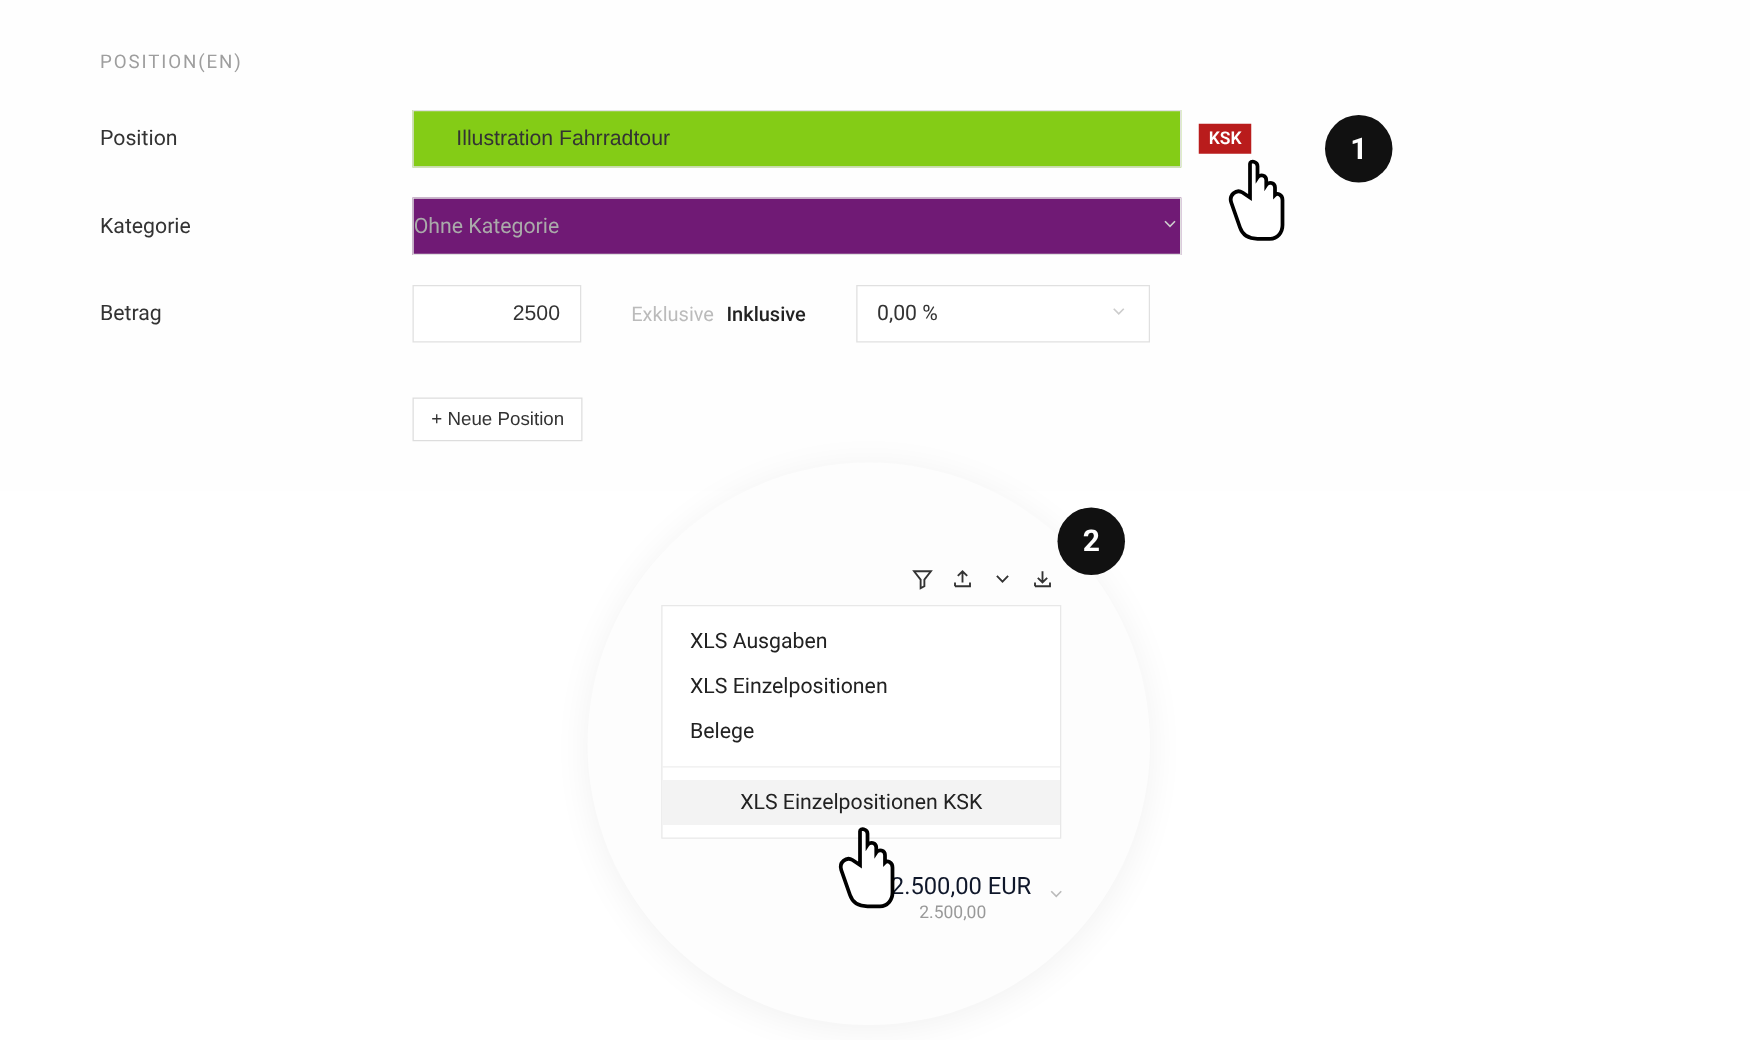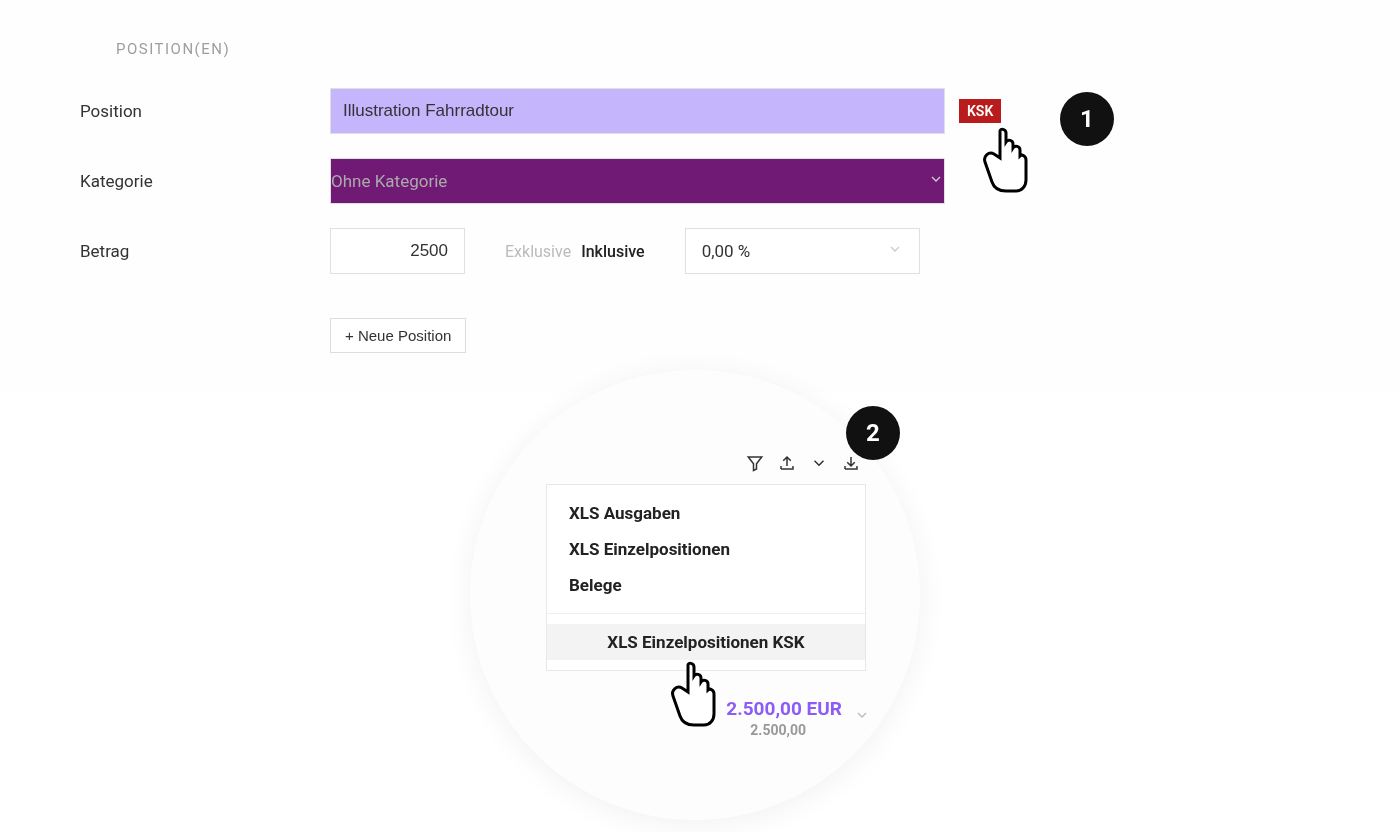--- a/index.html
+++ b/index.html
@@ -15,21 +15,20 @@
     .top-panel {
       background: #fefefe;
       padding: 40px 80px;
     }
 
     .section-title {
       color: #9e9e9e;
       font-size: 15px;
       letter-spacing: 1.5px;
       margin-bottom: 30px;
-      margin-left: 36px;
     }
 
     .form-row {
       display: flex;
       align-items: center;
       margin-bottom: 24px;
     }
 
     .form-label {
       width: 250px;
@@ -40,24 +39,24 @@
     .input-wrap {
       position: relative;
       display: flex;
       align-items: center;
     }
 
     .text-input {
       width: 615px;
       height: 46px;
       border: 1px solid #e0e0e0;
-      padding: 0 12px;
-      font-size: 17px;
-      color: #333;
-      background: #c4b5fd;
+      padding: 0 34px;
+      font-size: 17px;
+      color: #333;
+      background: #84cc16;
     }
 
     .dropdown {
       width: 615px;
       height: 46px;
       border: 1px solid #e0e0e0;
       padding: 0 0;
       font-size: 17px;
       color: #aaa;
       background: #701a75;
@@ -163,23 +162,22 @@
       height: 450px;
       border-radius: 50%;
       background: #fdfdfd;
       box-shadow: 0 4px 30px rgba(0,0,0,0.06);
       overflow: hidden;
     }
 
     .circle-inner {
       position: absolute;
       top: 44px;
-      left: 56px;
+      left: 39px;
       width: 350px;
-      font-weight: bold;
     }
 
     .toolbar-row {
       display: flex;
       justify-content: flex-end;
       gap: 14px;
       padding: 40px 16px 12px 0;
     }
     .toolbar-icon {
       width: 18px;
@@ -203,21 +201,21 @@
       cursor: pointer;
     }
     .dropdown-item.highlight { background: #f3f3f3; text-align: center; }
     .dropdown-sep { height: 1px; background: #eee; }
 
     .amount-display {
       text-align: right;
       padding: 26px 34px 0 0;
       position: relative;
     }
-    .amount-display .main { font-size: 19px; color: #8b5cf6; }
+    .amount-display .main { font-size: 19px; color: #0f172a; }
     .amount-display .sub { font-size: 14px; color: #999; margin-top: 2px; margin-right: 36px;}
     .amount-chevron {
       position: absolute;
       right: 6px;
       top: 36px;
       color: #bbb;
     }
 
     .bottom-white-fade {
       position: absolute;

